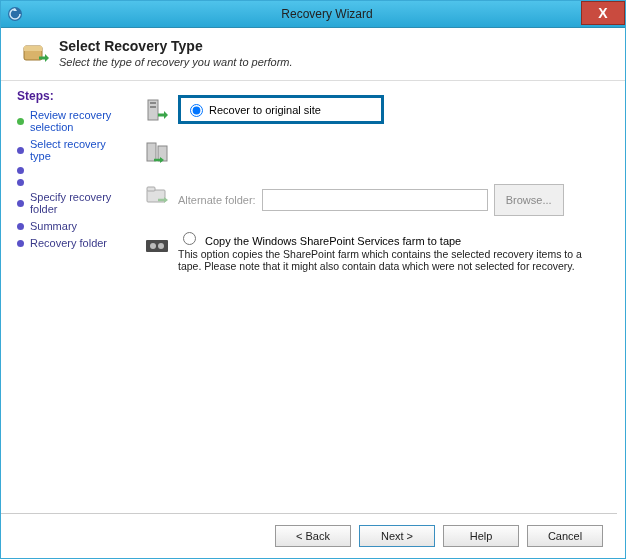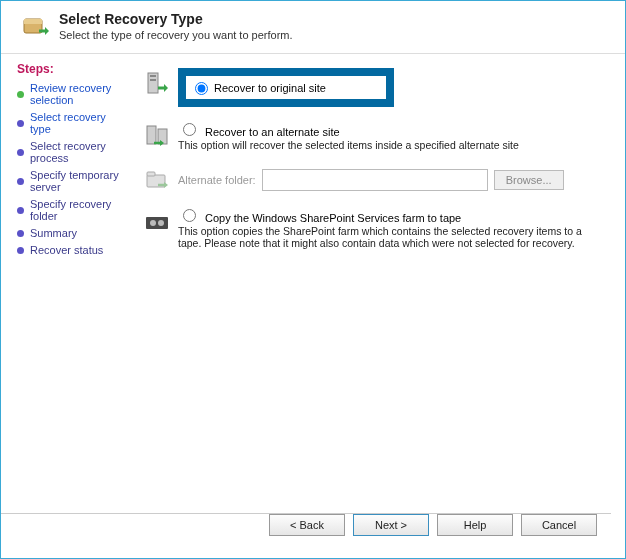--- a/index.html
+++ b/index.html
@@ -4,52 +4,63 @@
 <style>
   html, body { margin:0; padding:0; font-family: "Segoe UI", Tahoma, sans-serif; font-size:11px; color:#222; background:#fff; }
   .window { width:626px; height:559px; border:1px solid #3aa9d6; box-sizing:border-box; position:relative; background:#fff; }
   .titlebar { height:26px; background:linear-gradient(#4fc3eb,#29a7d6); color:#222; display:flex; align-items:center; position:relative; border-bottom:1px solid #2b8db3; }
   .titlebar .icon { width:16px; height:16px; margin:0 6px; }
   .titlebar .title { flex:1; text-align:center; font-size:12px; color:#222; }
   .titlebar .close { position:absolute; right:0; top:0; width:42px; height:22px; background:#c94b3f; color:#fff; text-align:center; line-height:22px; font-weight:bold; font-size:14px; border:1px solid #8b2e25; }
   .header { padding:10px 20px 12px 20px; display:flex; align-items:flex-start; border-bottom:1px solid #ddd; }
   .header .hicon { width:28px; height:28px; margin-right:10px; margin-top:2px; }
   .header .htitle { font-weight:bold; font-size:14px; color:#222; }
-  .header .hsub { color:#333; margin-top:2px; }
+  .header .hsub { color:#333; margin-top:2px;font-style:italic; }
   .body { display:flex; height:calc(100% - 26px - 60px - 44px); }
   .sidebar { width:135px; padding:8px 8px 8px 16px; box-sizing:border-box; }
-  .sidebar .steps-title { font-weight:bold; font-size:12px; margin-bottom:6px; color:#be185d; }
+  .sidebar .steps-title { font-weight:bold; font-size:12px; margin-bottom:6px; color:#4c1d95; }
   .step { display:flex; align-items:center; margin:5px 0; color:#332b88; font-size:11px; }
   .step.done .bullet { background:#4bb84b; }
   .step.current .bullet { background:#5a52c8; }
   .step.pending .bullet { background:#5a52c8; }
   .step .bullet { width:7px; height:7px; border-radius:50%; margin-right:6px; flex-shrink:0; }
   .step.done span, .step.current span { color:#1a4fc8; }
   .step.pending span { color:#3a3a8a; }
   .content { flex:1; padding:14px 18px 10px 8px; box-sizing:border-box; }
   .opt { display:flex; align-items:flex-start; margin-bottom:14px; }
   .opt .oicon { width:26px; height:26px; margin-right:8px; flex-shrink:0; margin-top:2px; }
   .opt .oradio { margin-right:6px; margin-top:2px; }
   .opt .olabel { color:#000; }
   .opt .odesc { color:#222; font-size:10.5px; margin-top:1px; }
   .opt.disabled .olabel, .opt.disabled .odesc, .opt.disabled .afrow { color:#9a9a9a; }
-  .highlight { border:8px solid #0369a1; padding:4px 60px 4px 4px; display:inline-flex; align-items:center; }
+  .highlight { border:3px solid #0369a1; padding:4px 60px 4px 4px; display:inline-flex; align-items:center; }
   .afrow { display:flex; align-items:center; margin-top:4px; gap:6px; }
   .afrow input[type=text] { width:220px; height:18px; border:1px solid #bbb; background:#fff; font-size:11px; }
-  .afrow button { width:70px; height:20px; border:1px solid #bbb; background:#efefef; color:#888; font-size:11px; }
-  .footer { position:absolute; bottom:0; left:0; right:14px; height:44px; border-top:1px solid #ccc; display:flex; justify-content:flex-end; padding-right:14px; gap:8px; background:#fff;margin-top:20px; }
+  .afrow button { width:70px; height:32px; border:1px solid #bbb; background:#efefef; color:#888; font-size:11px; }
+  .footer { position:absolute; bottom:0; left:0; right:8px; height:44px; border-top:1px solid #ccc; display:flex; align-items:center; justify-content:flex-end; padding-right:14px; gap:8px; background:#fff;margin-top:20px; }
   .footer button { width:76px; height:22px; border:1px solid #999; background:linear-gradient(#fdfdfd,#e6e6e6); font-size:11px; color:#222; }
   .footer button.primary { border:1px solid #3a8fc0; }
   svg { display:block; }
 </style>
 </head>
 <body>
 
 <div class="window">
 
+  <div class="titlebar">
+    <span class="icon">
+      <svg viewBox="0 0 16 16">
+          <circle cx="8" cy="8" r="7" fill="#2a6fa8"></circle>
+          <path d="M8 3 A5 5 0 1 0 13 8" stroke="#cfe8f7" stroke-width="1.5" fill="none"></path>
+          <path d="M8 2 L6 5 L10 5 Z" fill="#cfe8f7"></path>
+        </svg>
+    </span>
+    <div class="title">Recovery Wizard</div>
+    <div class="close">X</div>
+  </div>
 
   <div class="header">
     <span class="hicon">
       <svg viewBox="0 0 28 28">
           <rect x="3" y="6" width="18" height="14" rx="2" fill="#d9b36a" stroke="#a07b34"></rect>
           <rect x="3" y="6" width="18" height="5" fill="#e8cc8e"></rect>
           <path d="M18 18 L26 18" stroke="#3aa54a" stroke-width="3"></path>
           <path d="M24 14 L28 18 L24 22 Z" fill="#3aa54a"></path>
         </svg>
     </span>
@@ -65,37 +76,35 @@
       <div class="step done">
           <span class="bullet"></span>
           <span>Review recovery selection</span>
         </div>
       <div class="step current">
           <span class="bullet"></span>
           <span>Select recovery type</span>
         </div>
       <div class="step pending">
           <span class="bullet"></span>
-          <span>Select recovery process</span>
         </div>
       <div class="step pending">
           <span class="bullet"></span>
-          <span>Specify temporary server</span>
         </div>
       <div class="step pending">
           <span class="bullet"></span>
           <span>Specify recovery folder</span>
         </div>
       <div class="step pending">
           <span class="bullet"></span>
           <span>Summary</span>
         </div>
       <div class="step pending">
           <span class="bullet"></span>
-          <span>Recover status</span>
+          <span>Recovery folder</span>
         </div>
     </div>
 
     <div class="content">
 
       <div class="opt">
         <span class="oicon">
           <svg viewBox="0 0 26 26">
               <rect x="4" y="3" width="10" height="20" fill="#cfcfcf" stroke="#888"></rect>
               <rect x="6" y="5" width="6" height="2" fill="#888"></rect>
@@ -112,27 +121,20 @@
 
       <div class="opt">
         <span class="oicon">
           <svg viewBox="0 0 26 26">
               <rect x="3" y="3" width="9" height="18" fill="#cfcfcf" stroke="#888"></rect>
               <rect x="14" y="6" width="9" height="15" fill="#cfcfcf" stroke="#888"></rect>
               <path d="M10 20 L18 20" stroke="#3aa54a" stroke-width="2.5"></path>
               <path d="M16 17 L20 20 L16 23 Z" fill="#3aa54a"></path>
             </svg>
         </span>
-        <div>
-          <div>
-            <input type="radio" name="rtype" class="oradio" style="">
-            <span class="olabel">Recover to an alternate site</span>
-          </div>
-          <div class="odesc">This option will recover the selected items inside a specified alternate site</div>
-        </div>
       </div>
 
       <div class="opt disabled">
         <span class="oicon">
           <svg viewBox="0 0 26 26">
               <rect x="3" y="8" width="18" height="12" rx="1" fill="#e0e0e0" stroke="#aaa"></rect>
               <rect x="3" y="5" width="8" height="4" rx="1" fill="#e0e0e0" stroke="#aaa"></rect>
               <path d="M14 18 L22 18" stroke="#9cc79c" stroke-width="2.5"></path>
               <path d="M20 15 L24 18 L20 21 Z" fill="#9cc79c"></path>
             </svg>

